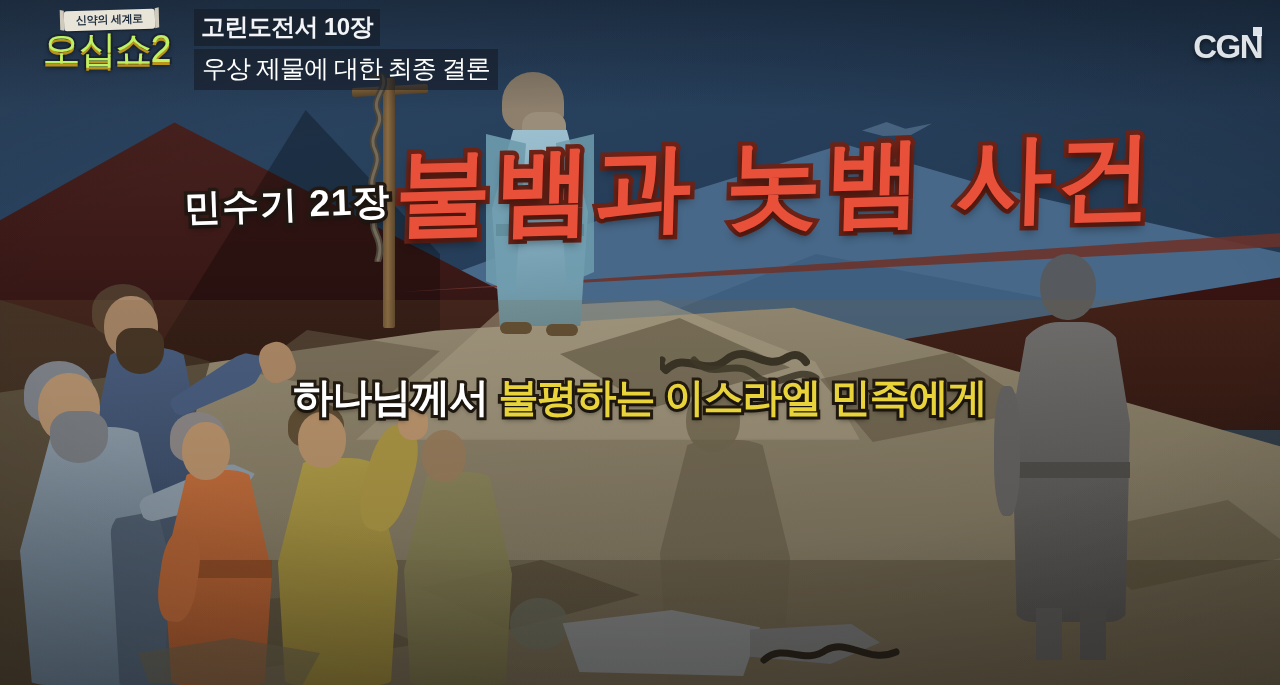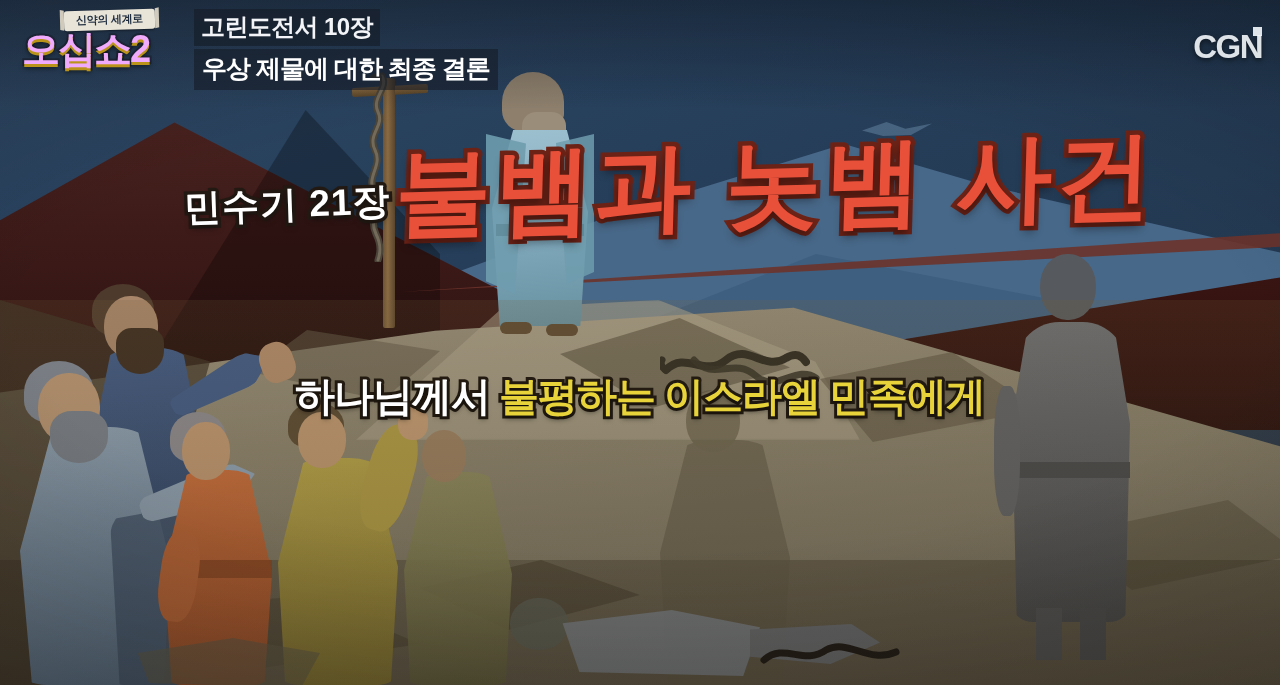--- a/index.html
+++ b/index.html
@@ -221,22 +221,23 @@
     box-shadow:0 1px 2px rgba(0,0,0,.45);
     white-space:nowrap;
   }
   .logo-ribbon::before,.logo-ribbon::after{
     content:"";position:absolute;top:-1px;width:4px;height:20px;background:#cfcabb;
   }
   .logo-ribbon::before{left:-4px;transform:skewY(12deg);}
   .logo-ribbon::after{right:-4px;transform:skewY(-12deg);}
   .logo-main{
     position:absolute;left:0;top:18px;width:168px;
-    font-size:38px;font-weight:bold;letter-spacing:-2px;
-    color:#f0abfc;
+    font-size:38px;font-weight:normal;letter-spacing:-2px;
+    color:#bef264;
+    text-align:center;
     -webkit-text-stroke:4px #1d2636;
     paint-order:stroke fill;
     text-shadow:0 3px 0 #b9931a, 0 4px 5px rgba(0,0,0,.6);
     line-height:46px;
     white-space:nowrap;
   }
 
   
   .hdr{position:absolute;left:194px;top:9px;}
   .hdr .line1{
@@ -244,21 +245,21 @@
     background:rgba(20,26,36,.60);
     color:#f2f4f7;
     font-size:24px;font-weight:bold;letter-spacing:-.6px;
     padding:2px 7px 3px 7px;
     white-space:nowrap;
   }
   .hdr .line2{
     display:inline-block;margin-top:3px;
     background:rgba(20,26,36,.58);
     color:#ffffff;
-    font-size:25px;font-weight:bold;letter-spacing:-1px;
+    font-size:25px;font-weight:normal;letter-spacing:-1px;
     padding:3px 8px 5px 8px;
     white-space:nowrap;
   }
 
   
   .cgn{
     position:absolute;right:18px;top:27px;
     font-size:33px;font-weight:bold;letter-spacing:-1.5px;
     color:rgba(240,244,248,.92);
     text-shadow:0 2px 5px rgba(0,0,0,.55);
@@ -296,21 +297,20 @@
     white-space:nowrap;
   }
 
   
   .subs{
     position:absolute;left:0;top:368px;width:1280px;
     text-align:center;
     font-size:40px;font-weight:bold;letter-spacing:-1px;
     line-height:58px;
     color:#ffffff;
-    font-family:Liberation Serif, serif;
   }
   .subs .ln{display:block;white-space:nowrap;}
   .subs .w{
     -webkit-text-stroke:6px #241c12;
     paint-order:stroke fill;
     text-shadow:0 3px 5px rgba(0,0,0,.55);
   }
   .subs .y{
     color:#e8d43a;
     -webkit-text-stroke:6px #241c12;

